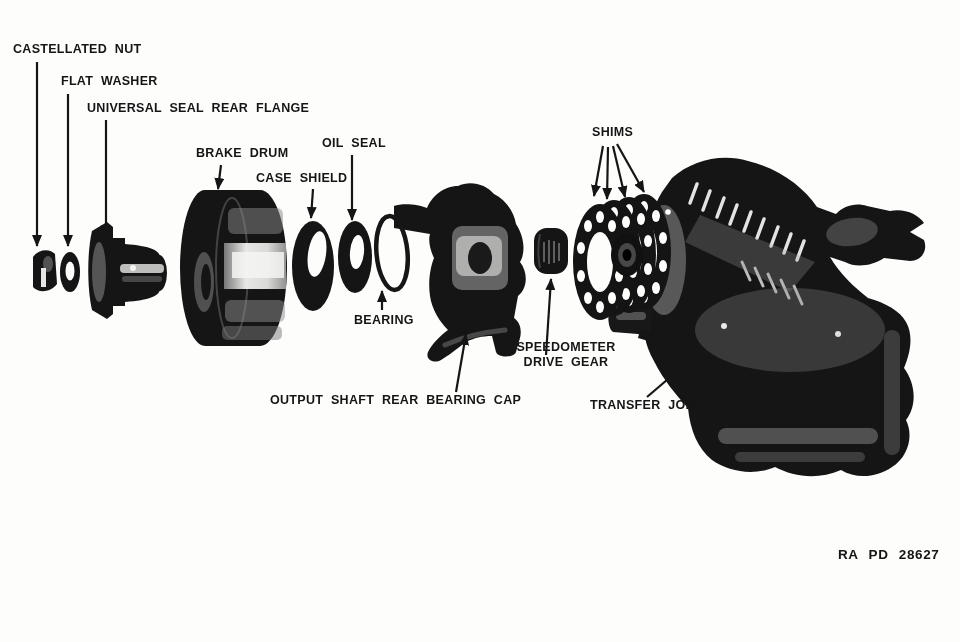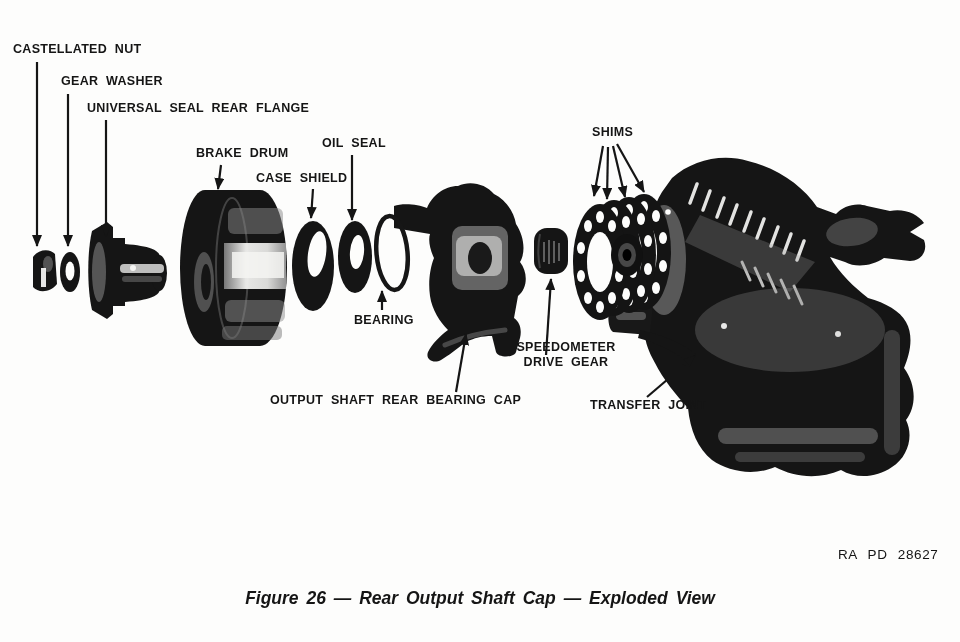--- a/index.html
+++ b/index.html
@@ -6,21 +6,21 @@
   .page{
     position:relative;width:960px;height:642px;background:#fdfdfc;
     font-family:"Liberation Sans",sans-serif;color:#151515;overflow:hidden;
   }
   .lbl{
     position:absolute;font-size:12.5px;font-weight:bold;letter-spacing:.3px;
     word-spacing:4px;white-space:nowrap;color:#151515;
   }
   .lbl.center{white-space:normal;text-align:center;line-height:1.2;}
   .plate{
-    position:absolute;left:838px;top:547px;font-size:13.5px;font-weight:normal;
+    position:absolute;left:838px;top:547px;font-size:13.5px;font-weight:bold;
     letter-spacing:.6px;word-spacing:6px;color:#151515;
   }
   .caption{
     position:absolute;left:0;top:588px;width:100%;text-align:center;
     font-size:17.5px;font-weight:bold;font-style:italic;word-spacing:3px;
     color:#151515;
   }
   svg.art{position:absolute;left:0;top:0;}
 </style>
 </head>
@@ -212,21 +212,21 @@
       <line x1="603" y1="146" x2="594" y2="196" marker-end="url(#ah)"></line>
       <line x1="608" y1="147" x2="607" y2="199" marker-end="url(#ah)"></line>
       <line x1="613" y1="146" x2="625" y2="197" marker-end="url(#ah)"></line>
       <line x1="617" y1="144" x2="644" y2="192" marker-end="url(#ah)"></line>
       <line x1="647" y1="397" x2="695" y2="356" marker-end="url(#ah)"></line>
     </g>
   </svg>
 
   <div class="lbl" style="left:13px;top:42px">CASTELLATED NUT</div>
 
-  <div class="lbl" style="left:61px;top:74px">GEAR WASHER</div>
+  <div class="lbl" style="left:61px;top:74px">FLAT WASHER</div>
 
   <div class="lbl" style="left:87px;top:101px">UNIVERSAL SEAL REAR FLANGE</div>
 
   <div class="lbl" style="left:196px;top:146px">BRAKE DRUM</div>
 
   <div class="lbl" style="left:256px;top:171px">CASE SHIELD</div>
 
   <div class="lbl" style="left:322px;top:136px">OIL SEAL</div>
 
   <div class="lbl" style="left:354px;top:313px">BEARING</div>
@@ -234,14 +234,13 @@
   <div class="lbl center" style="left:516px;top:340px;width:100px">SPEEDOMETER DRIVE GEAR</div>
 
   <div class="lbl" style="left:270px;top:393px">OUTPUT SHAFT REAR BEARING CAP</div>
 
   <div class="lbl" style="left:592px;top:125px">SHIMS</div>
 
   <div class="lbl" style="left:590px;top:398px">TRANSFER JOINT</div>
 
   <div class="plate">RA PD 28627</div>
 
-  <div class="caption">Figure 26 — Rear Output Shaft Cap — Exploded View</div>
 </div>
 
 </body></html>

